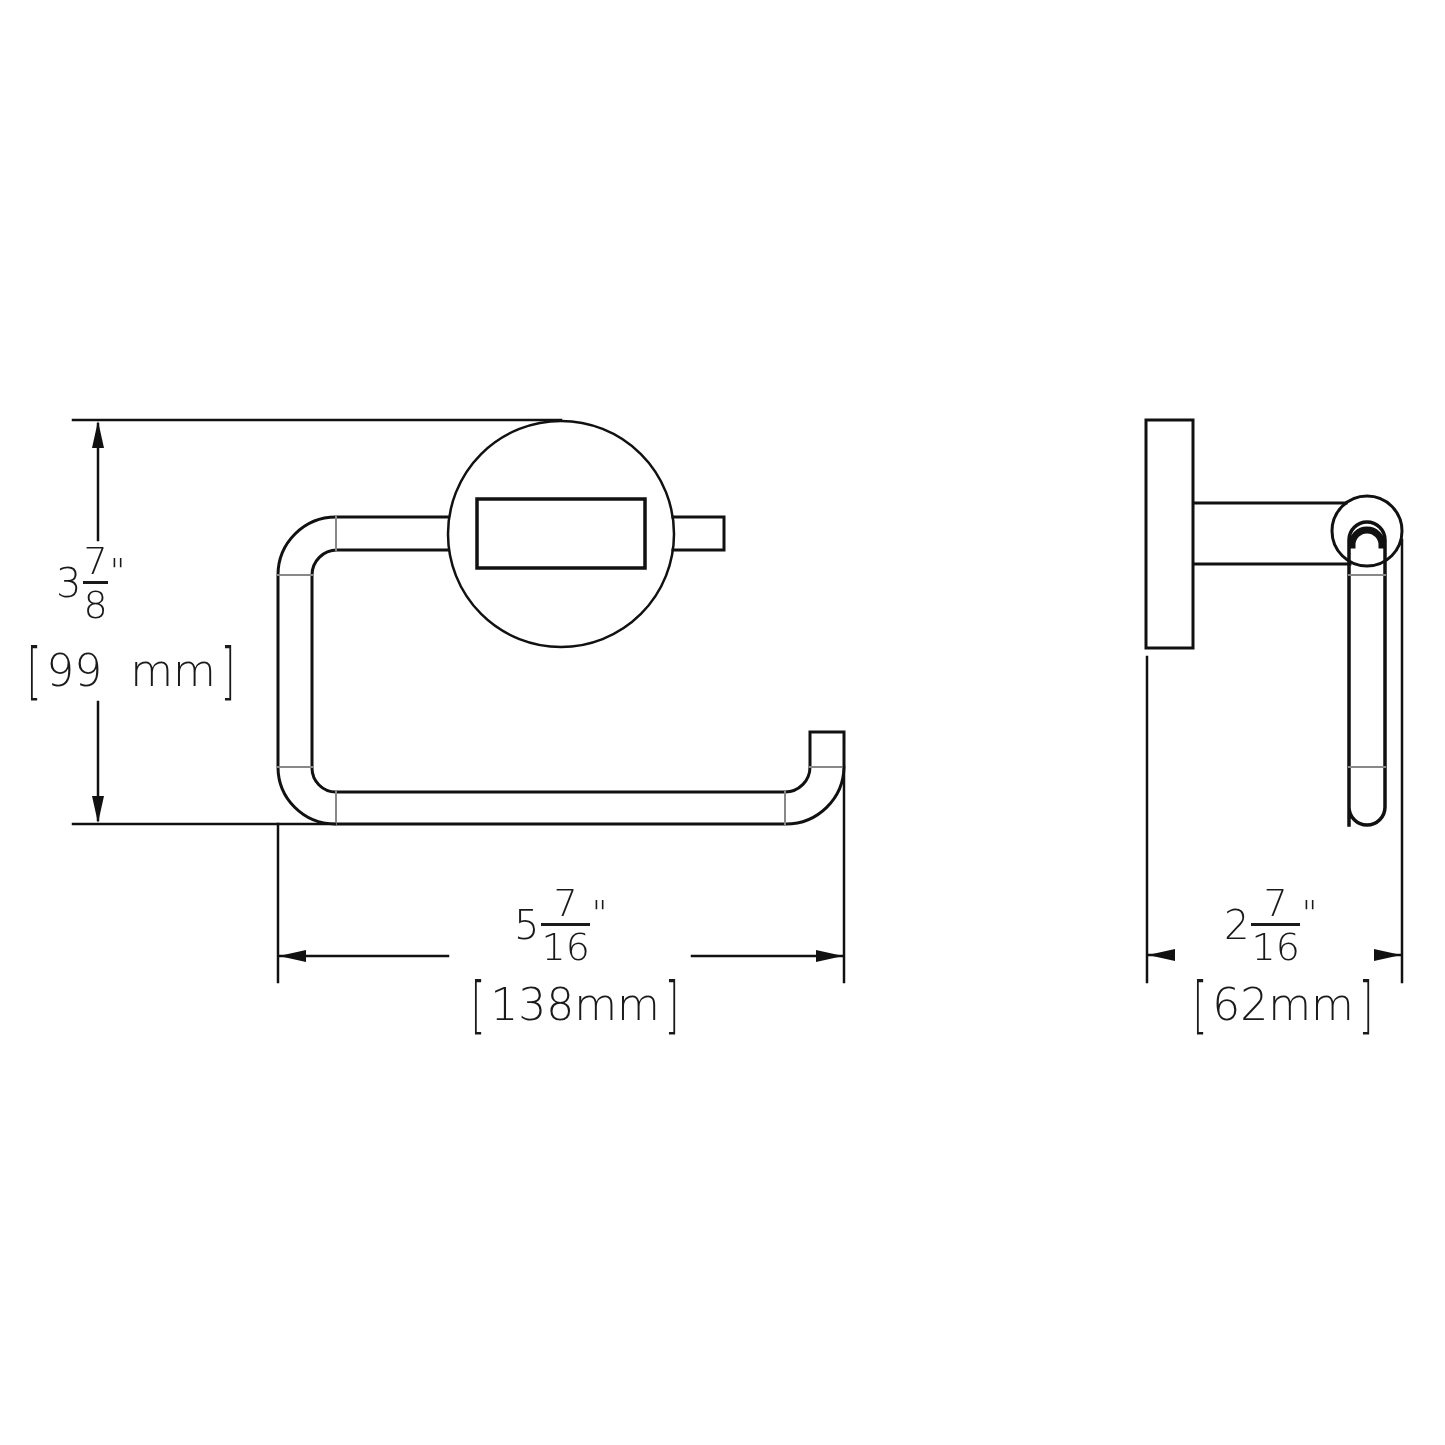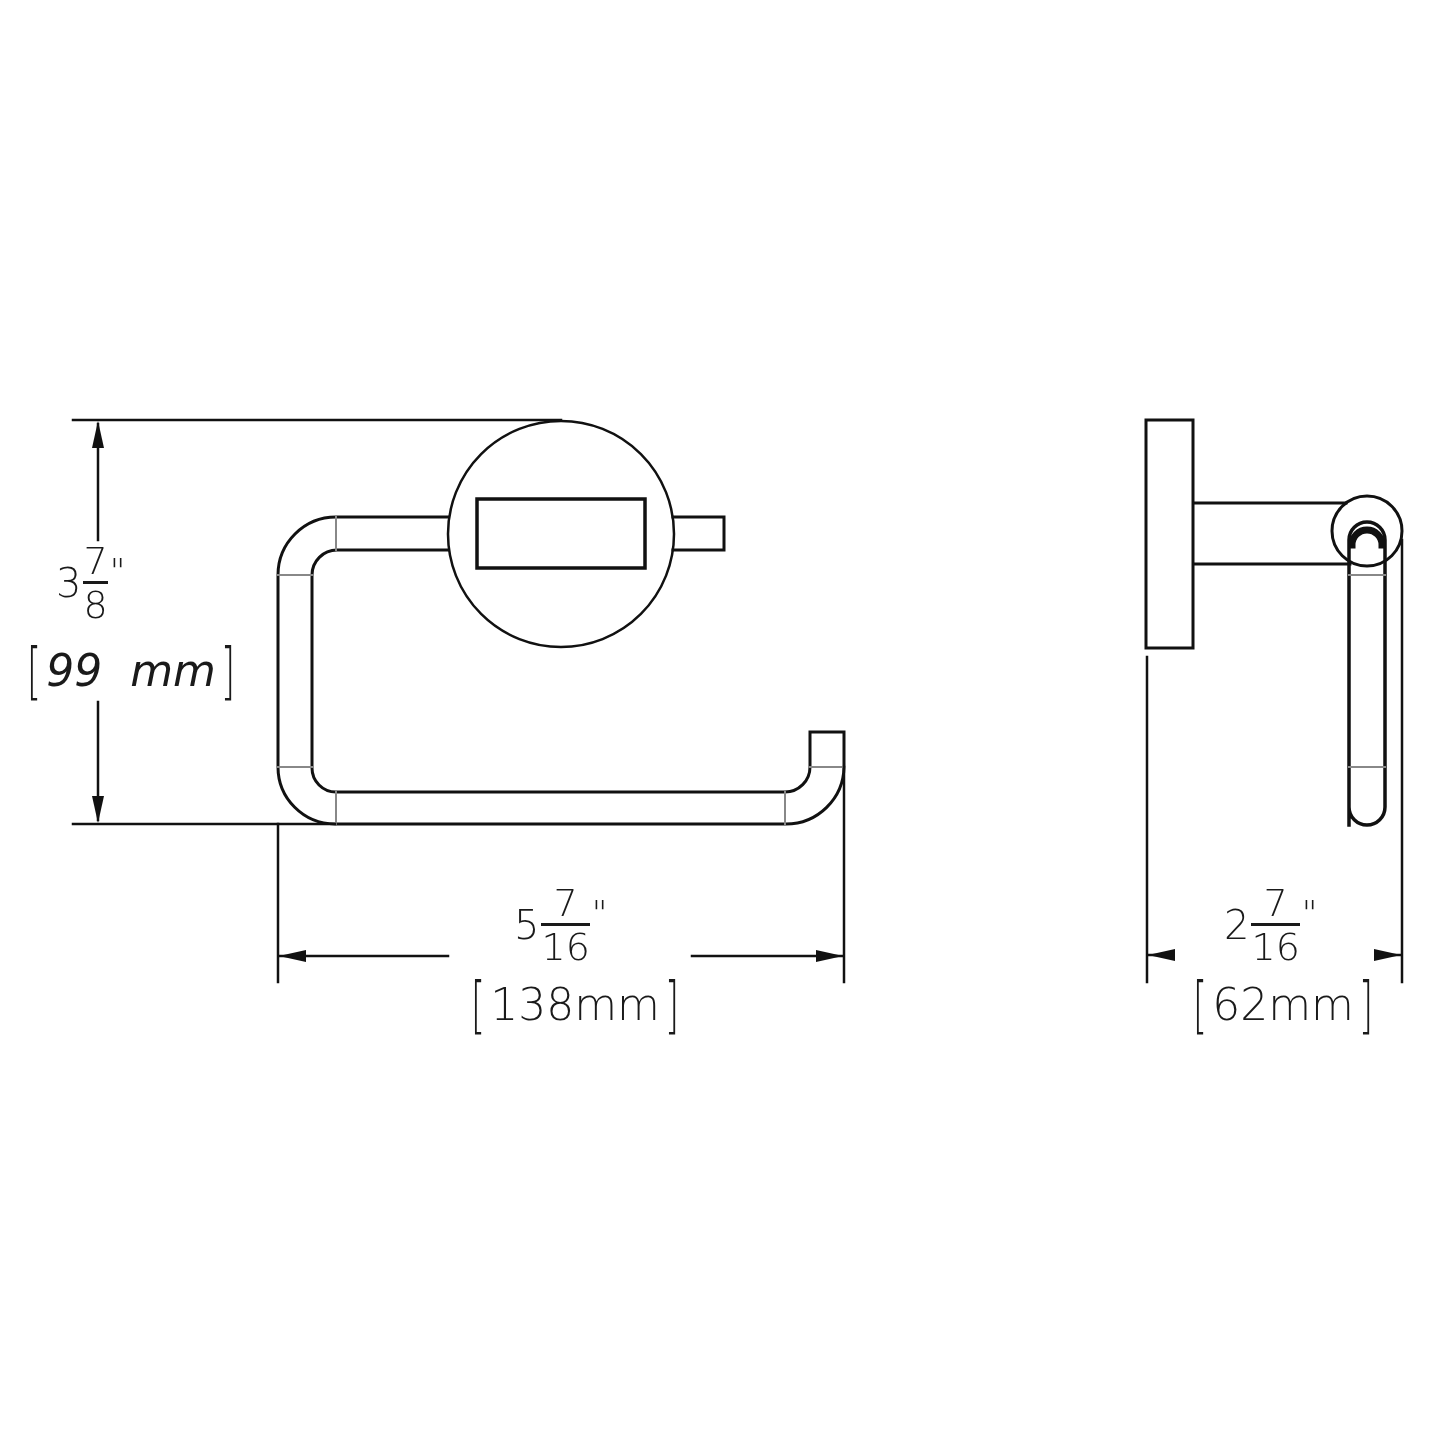--- a/index.html
+++ b/index.html
@@ -87,21 +87,21 @@
   <span class="whole">3</span>
   <span class="fracstack">
     <span class="num">7</span>
     <span class="bar"></span>
     <span class="den">8</span>
   </span>
   <span class="inch">"</span>
 </div>
 <div class="dim-label mm" style="left:22px; top:640px;">
   <span class="bracket">[</span>
-  <span style="white-space:pre;font-style:italic;">99  mm</span>
+  <span style="white-space:pre;">99  mm</span>
   <span class="bracket">]</span>
 </div>
 
 <div class="dim-label frac" style="left:514px; top:884px;">
   <span class="whole">5</span>
   <span class="fracstack">
     <span class="num">7</span>
     <span class="bar"></span>
     <span class="den">16</span>
   </span>

